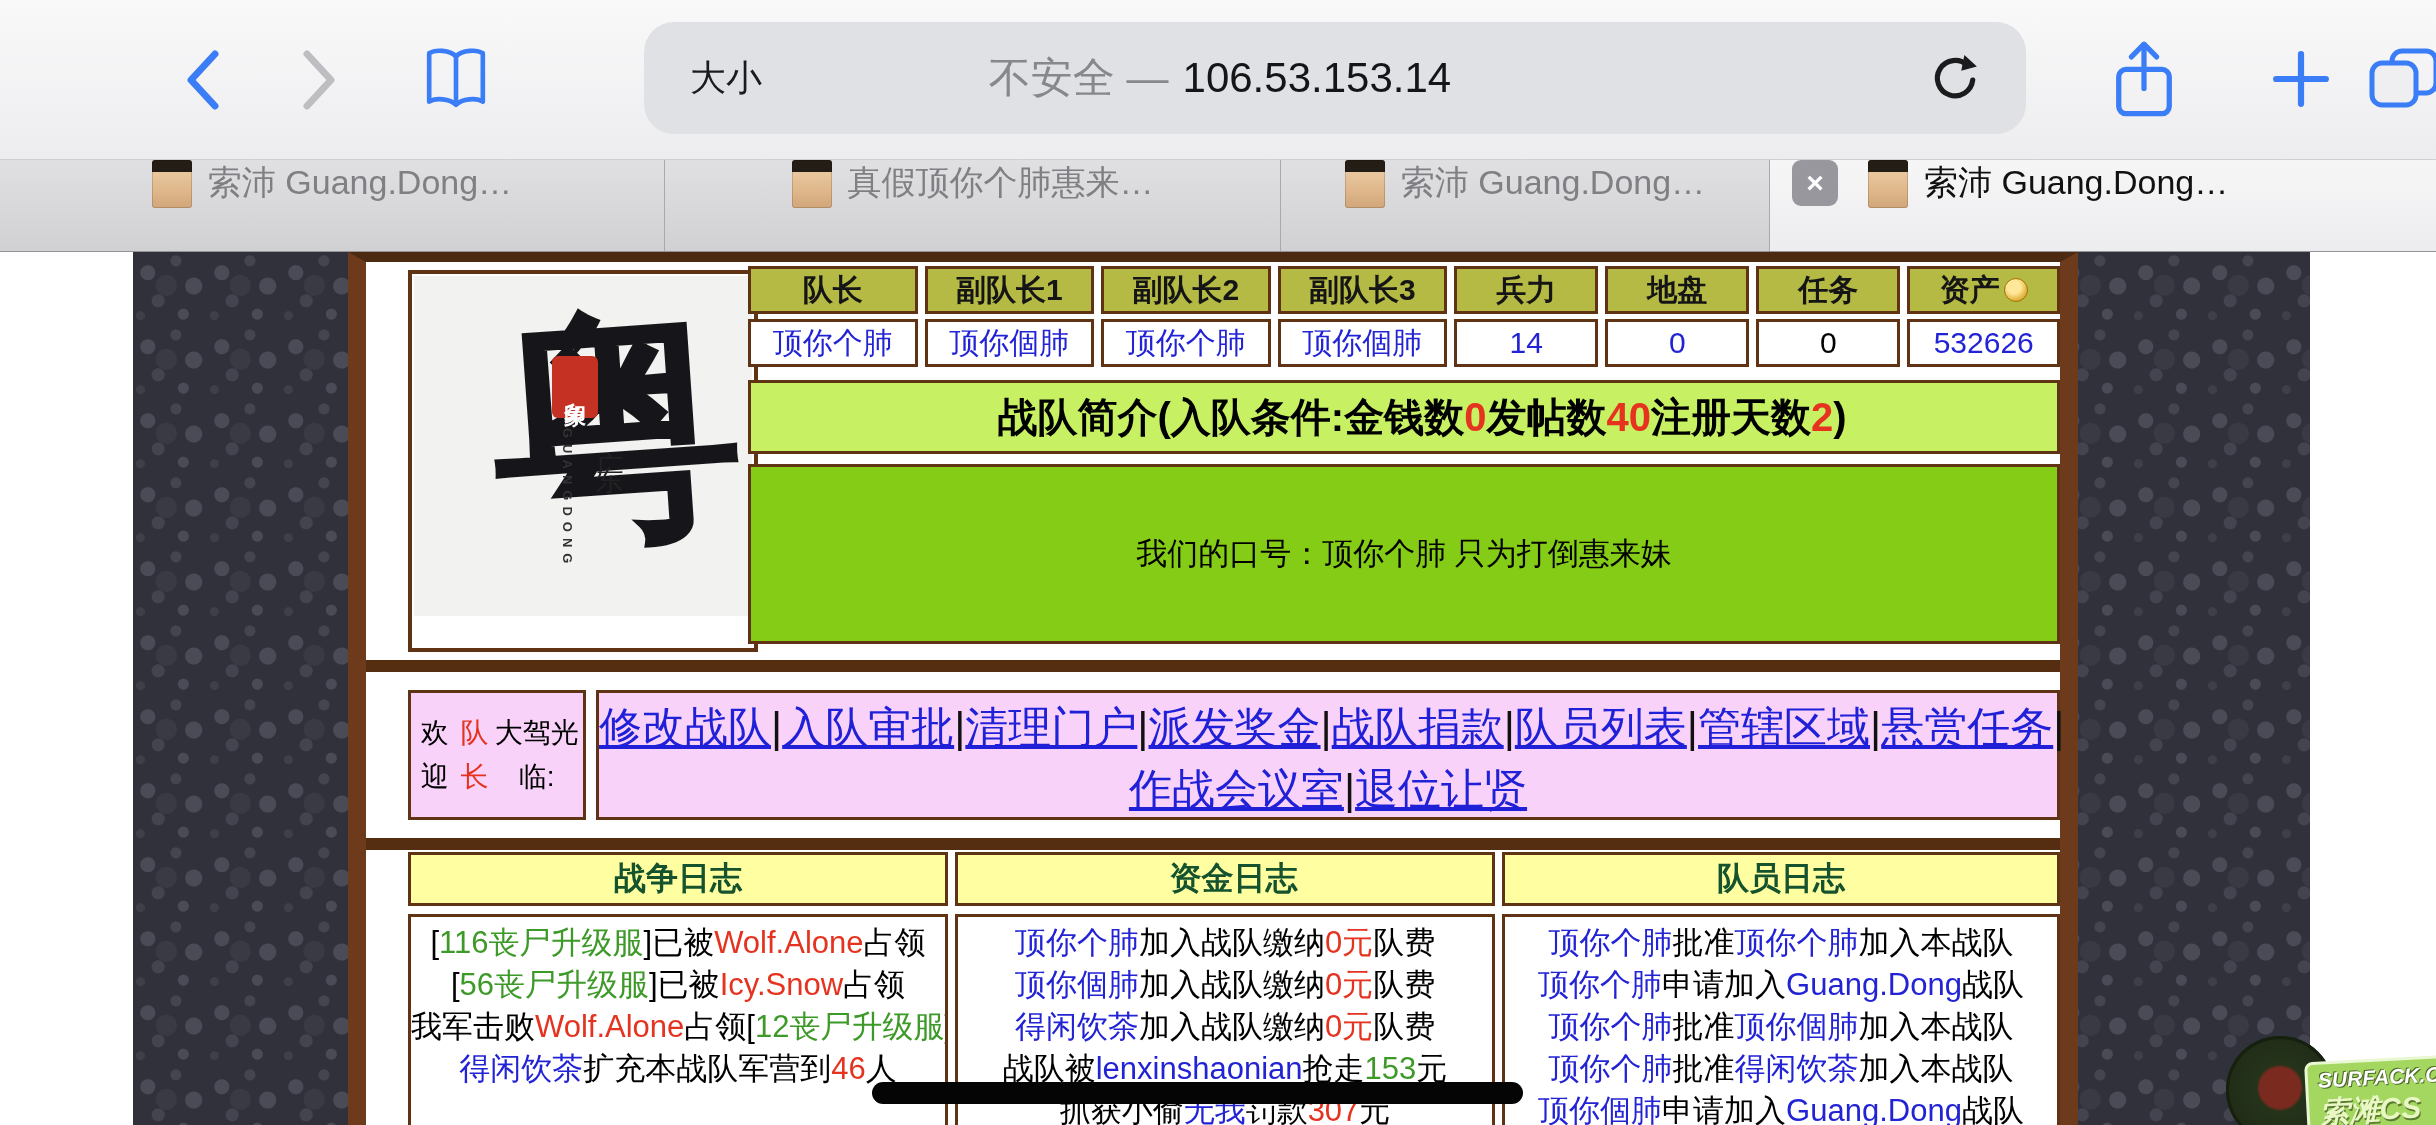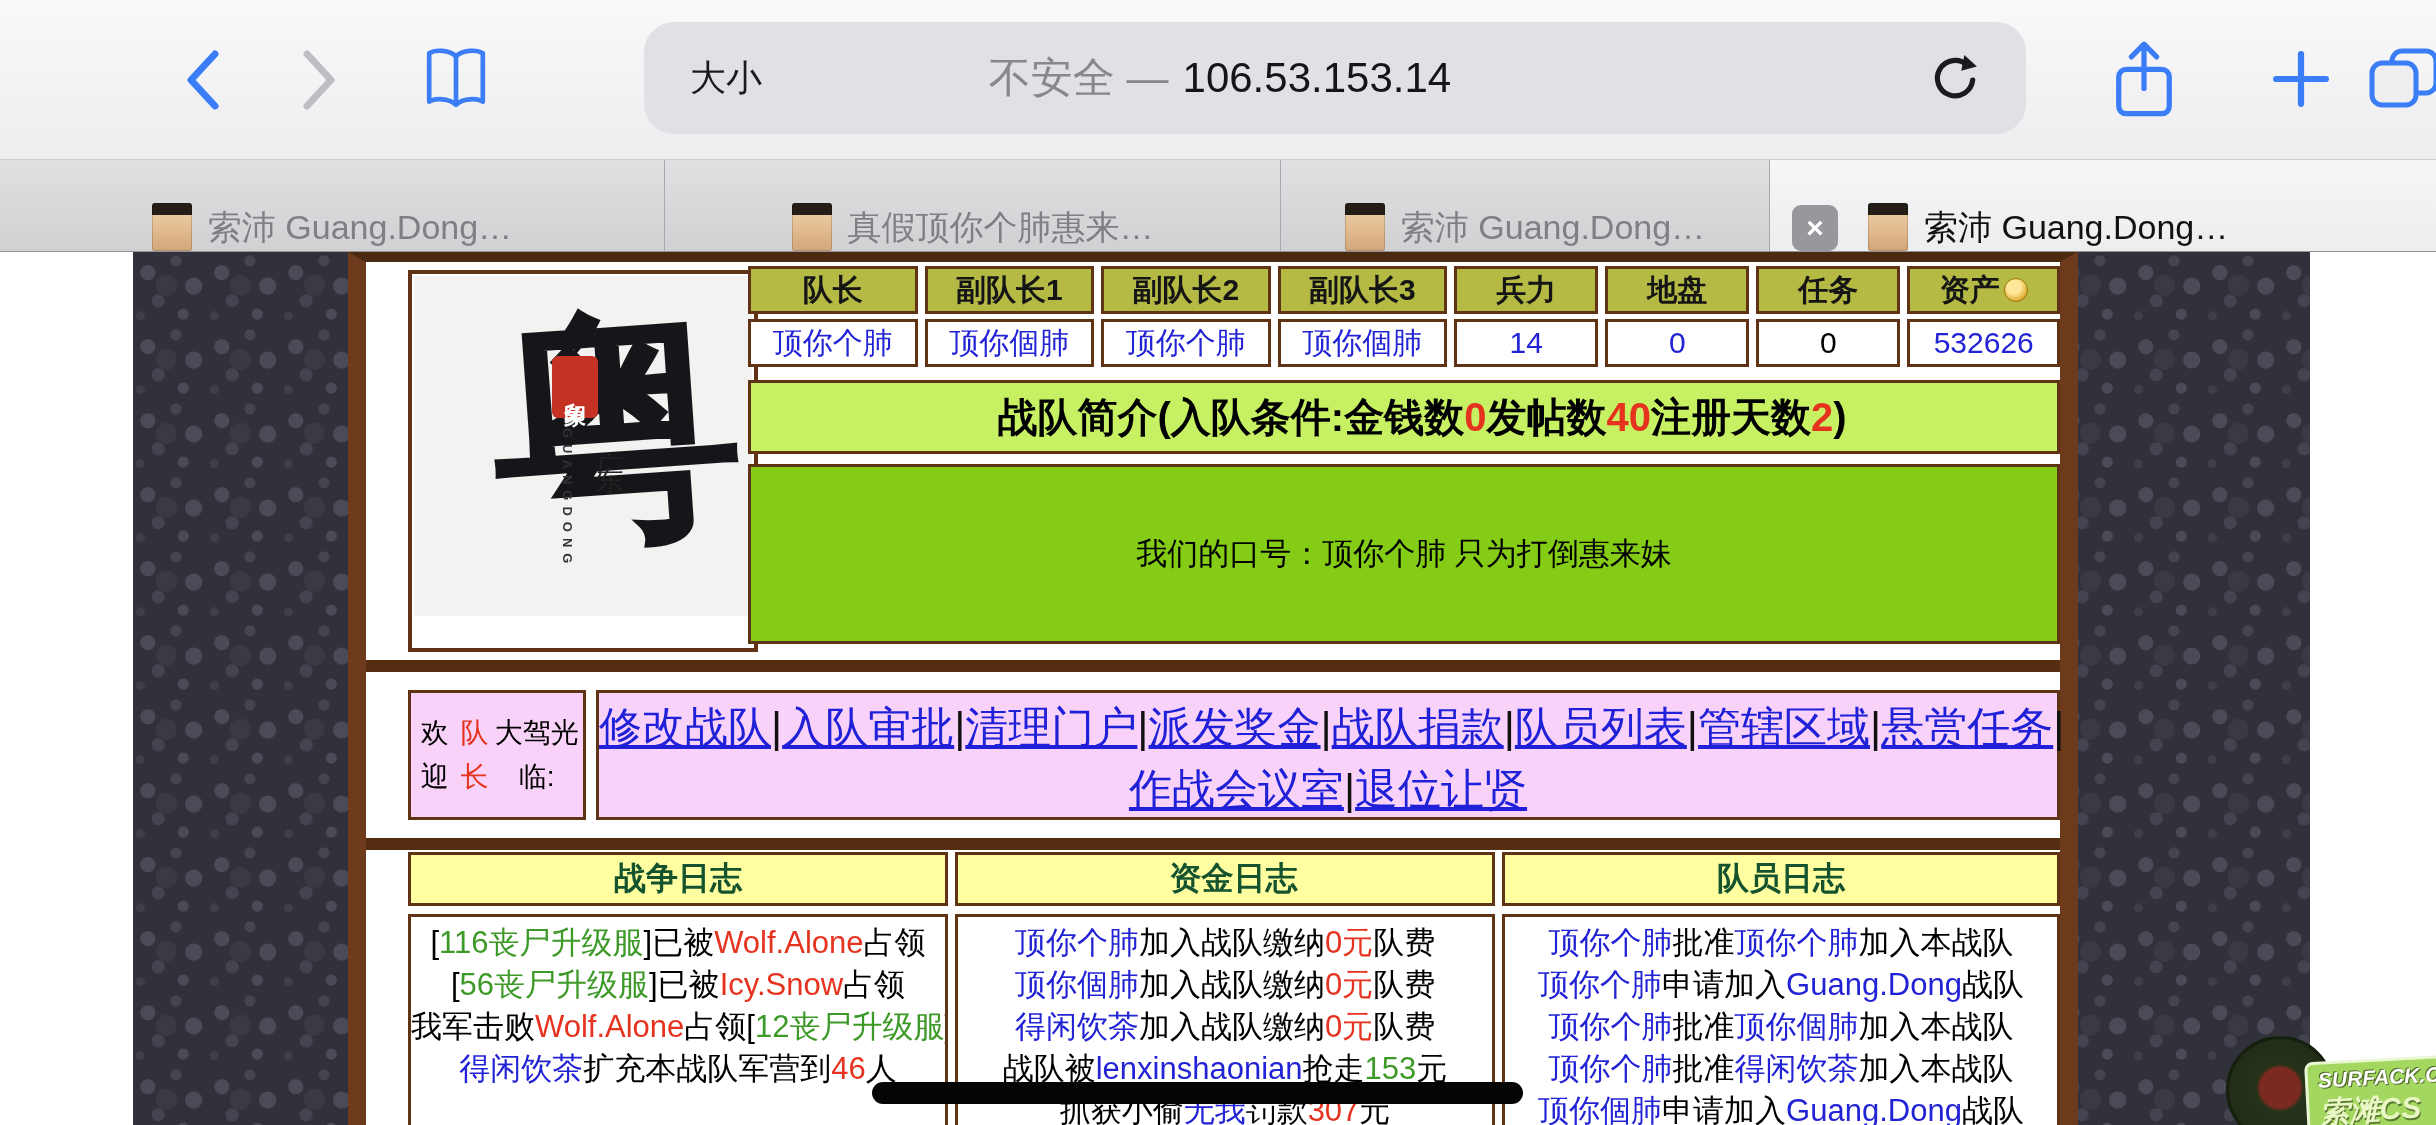--- a/index.html
+++ b/index.html
@@ -16,21 +16,21 @@
     font-size:36px; color:#1b1b1d; }
   .url-wrap { position:absolute; left:0; right:230px; top:0; bottom:0; display:flex;
     align-items:center; justify-content:center; font-size:42px; white-space:nowrap; }
   .url-sec { color:#87878c; }
   .url-host { color:#151517; margin-left:14px; }
   .reload-btn { position:absolute; right:46px; top:31px; width:50px; height:50px; }
 
   
   .tabbar { position:absolute; left:0; top:160px; width:2436px; height:92px;
     background:#d6d6d9; border-bottom:1px solid #939398; }
-  .tab { position:absolute; top:0; height:91px; display:flex; align-items:flex-end;
+  .tab { position:absolute; top:0; height:91px; display:flex; align-items:flex-start;
     justify-content:center; gap:16px; background:linear-gradient(180deg,#e0e0e2,#d1d1d4);
     border-right:1px solid #a9a9ad; overflow:hidden; }
   .tab .t-label { font-size:34px; color:#7f7f84; white-space:nowrap; }
   .tab.active { background:linear-gradient(180deg,#f6f6f7,#ededef); border-right:none;
     justify-content:flex-start; padding-left:22px; }
   .tab.active .t-label { color:#111; }
   .favicon { width:40px; height:48px; border-radius:3px; flex:0 0 auto;
     background:linear-gradient(180deg,#241d15 0%,#241d15 26%,#e9c79e 26%,#e0b88c 62%,#d0a67a 100%);
     box-shadow:inset 0 0 0 1px rgba(0,0,0,.15); }
   .close-btn { width:46px; height:46px; border-radius:9px; background:#97979d; color:#fff;

